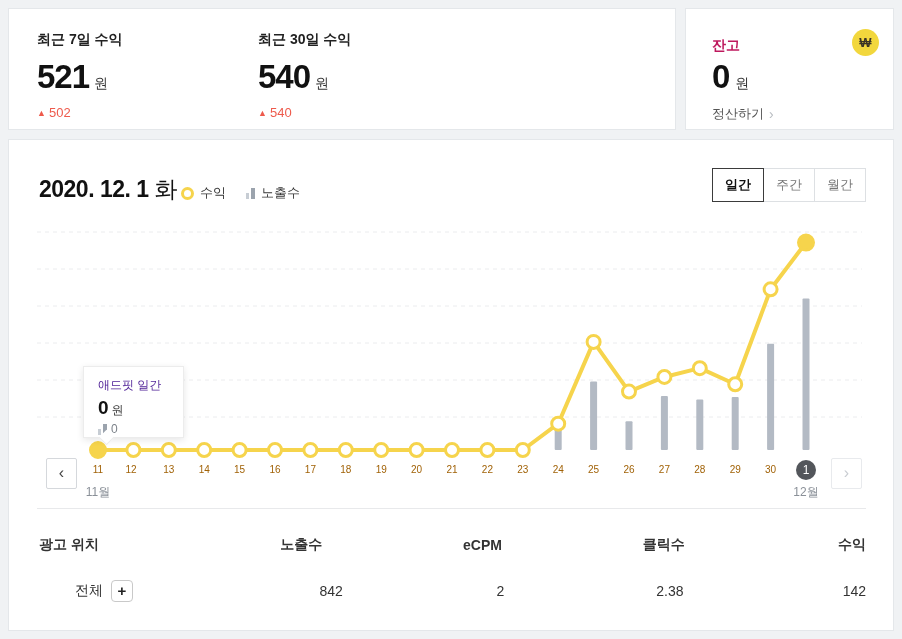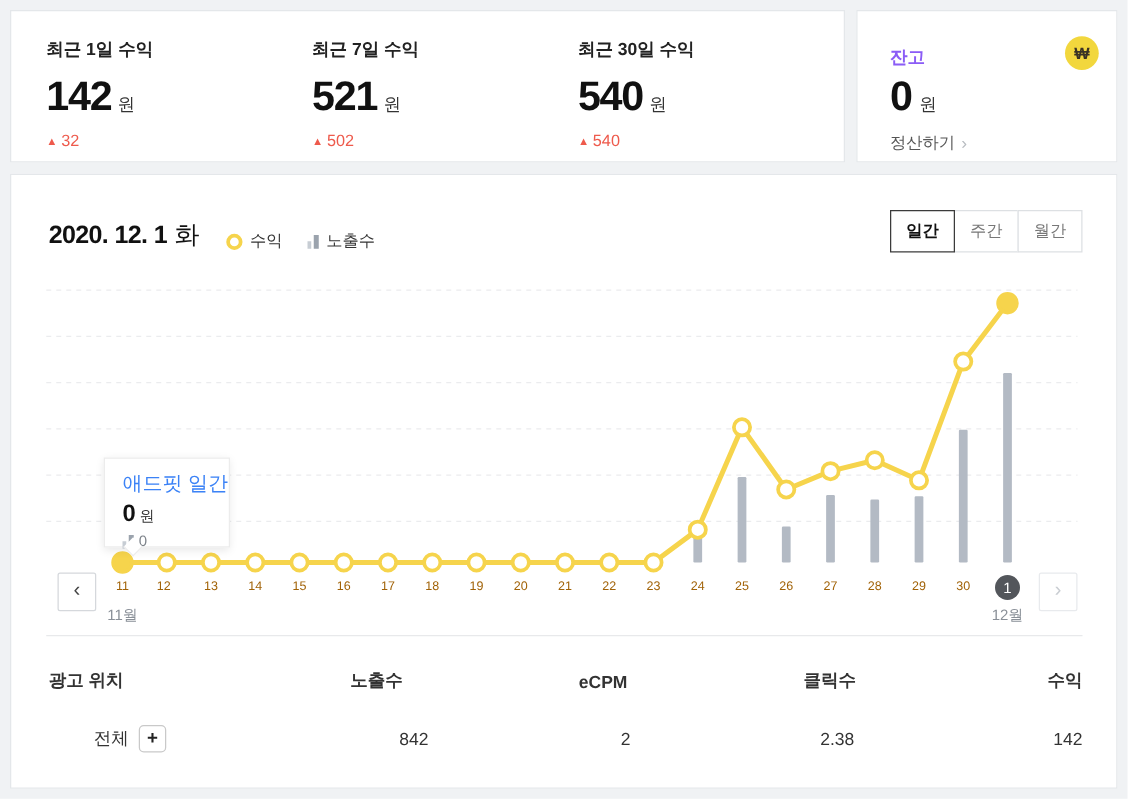--- a/index.html
+++ b/index.html
@@ -17,33 +17,33 @@
   .stat{width:221px;}
   .stat-label{font-size:14px;font-weight:700;color:#222;}
   .stat-value{margin-top:9px;}
   .stat-value .num{font-size:33px;font-weight:700;color:#111;letter-spacing:-1px;}
   .stat-value .unit{font-size:14px;color:#333;margin-left:5px;}
   .stat-delta{margin-top:9px;font-size:13px;color:#ee5a4c;}
   .stat-delta .tri{font-size:9px;margin-right:3px;position:relative;top:-1px;}
 
   .balance-card{flex:1;padding:20px 14px 0 26px;}
   .balance-head{display:flex;justify-content:space-between;align-items:flex-start;}
-  .balance-label{font-size:14px;font-weight:700;color:#8b5cf6;padding-top:8px;}
+  .balance-label{font-size:14px;font-weight:700;color:#be185d;padding-top:8px;}
   .won-badge{width:27px;height:27px;border-radius:50%;background:#f2d73d;color:#3a3325;
     font-size:13px;font-weight:700;display:flex;align-items:center;justify-content:center;}
   .balance-value{margin-top:2px;}
   .balance-value .num{font-size:33px;font-weight:700;color:#111;}
   .balance-value .unit{font-size:14px;color:#333;margin-left:5px;}
   .settle-link{margin-top:9px;font-size:13px;color:#555;display:inline-flex;align-items:center;cursor:pointer;}
   .settle-link .chev{color:#b8bcc1;margin-left:5px;font-size:14px;}
 
   
   .panel{position:absolute;top:139px;left:8px;right:8px;height:492px;background:#fff;
     border:1px solid #e4e7ea;box-sizing:border-box;}
-  .panel-title{position:absolute;left:30px;top:34px;font-size:20px;color:#111;letter-spacing:-0.5px;}
+  .panel-title{position:absolute;left:30px;top:34px;font-size:23px;color:#111;letter-spacing:-0.5px;}
   .panel-title .date{font-weight:700;}
   .panel-title .day{font-weight:400;margin-left:6px;}
   .legend{position:absolute;left:172px;top:44px;display:flex;gap:20px;align-items:center;}
   .legend-item{display:inline-flex;align-items:center;gap:6px;font-size:13px;color:#333;}
   .ring-icon{width:7px;height:7px;border:3px solid #f6d44c;border-radius:50%;display:inline-block;}
   .bars-icon{display:inline-flex;align-items:flex-end;gap:2px;}
   .bars-icon .b1{width:3px;height:6px;background:#c7cdd4;display:inline-block;}
   .bars-icon .b2{width:4px;height:11px;background:#9ba3ad;display:inline-block;}
 
   .tabs{position:absolute;right:27px;top:28px;display:flex;align-items:center;}
@@ -63,21 +63,21 @@
     border-radius:2px;font-size:16px;color:#444;cursor:pointer;display:flex;align-items:center;
     justify-content:center;padding:0 0 2px 0;font-family:inherit;}
   .nav-btn.prev{left:37px;}
   .nav-btn.next{left:822px;border-color:#e8eaed;color:#c9cdd2;}
 
   .tooltip{position:absolute;left:74px;top:226px;width:101px;height:72px;background:#fff;
     border:1px solid #ececec;box-shadow:0 2px 7px rgba(0,0,0,.10);box-sizing:border-box;
     padding:10px 0 0 14px;z-index:3;}
   .tooltip::after{content:'';position:absolute;left:17px;bottom:-6px;width:10px;height:10px;background:#fff;
     border-right:1px solid #ececec;border-bottom:1px solid #ececec;transform:rotate(45deg);}
-  .tt-title{font-size:16px;color:#3b82f6;}
+  .tt-title{font-size:12px;color:#4c1d95;}
   .tt-value{margin-top:3px;}
   .tt-value .num{font-size:19px;font-weight:700;color:#111;}
   .tt-value .unit{font-size:12px;color:#333;margin-left:3px;}
   .tt-imps{margin-top:3px;display:flex;align-items:center;gap:4px;font-size:12px;color:#7d838a;}
 
   .divider{position:absolute;top:368px;left:28px;right:27px;border-top:1px solid #e8e9eb;}
 
   
   .placement-table{position:absolute;top:396px;left:30px;right:27px;}
   .trow{display:grid;grid-template-columns:150px 1fr 1fr 1fr 90px;align-items:center;gap:43px;}
@@ -87,29 +87,20 @@
   .tc.first{text-align:left;display:flex;align-items:center;gap:8px;}
   .tc.last{text-align:right;}
   .expand-btn{width:22px;height:22px;border:1px solid #c9c9c9;border-radius:4px;background:#fff;
     font-size:15px;font-weight:700;color:#222;line-height:18px;cursor:pointer;padding:0;font-family:inherit;}
 </style>
 </head>
 <body>
 
 <div class="top-row">
   <div class="card stats-card">
-    <div class="stat">
-      <div class="stat-label">최근 1일 수익</div>
-      <div class="stat-value">
-        <span class="num">142</span><span class="unit">원</span>
-      </div>
-      <div class="stat-delta">
-        <span class="tri">▲</span><span>32</span>
-      </div>
-    </div>
     <div class="stat">
       <div class="stat-label">최근 7일 수익</div>
       <div class="stat-value">
         <span class="num">521</span><span class="unit">원</span>
       </div>
       <div class="stat-delta">
         <span class="tri">▲</span><span>502</span>
       </div>
     </div>
     <div class="stat">

